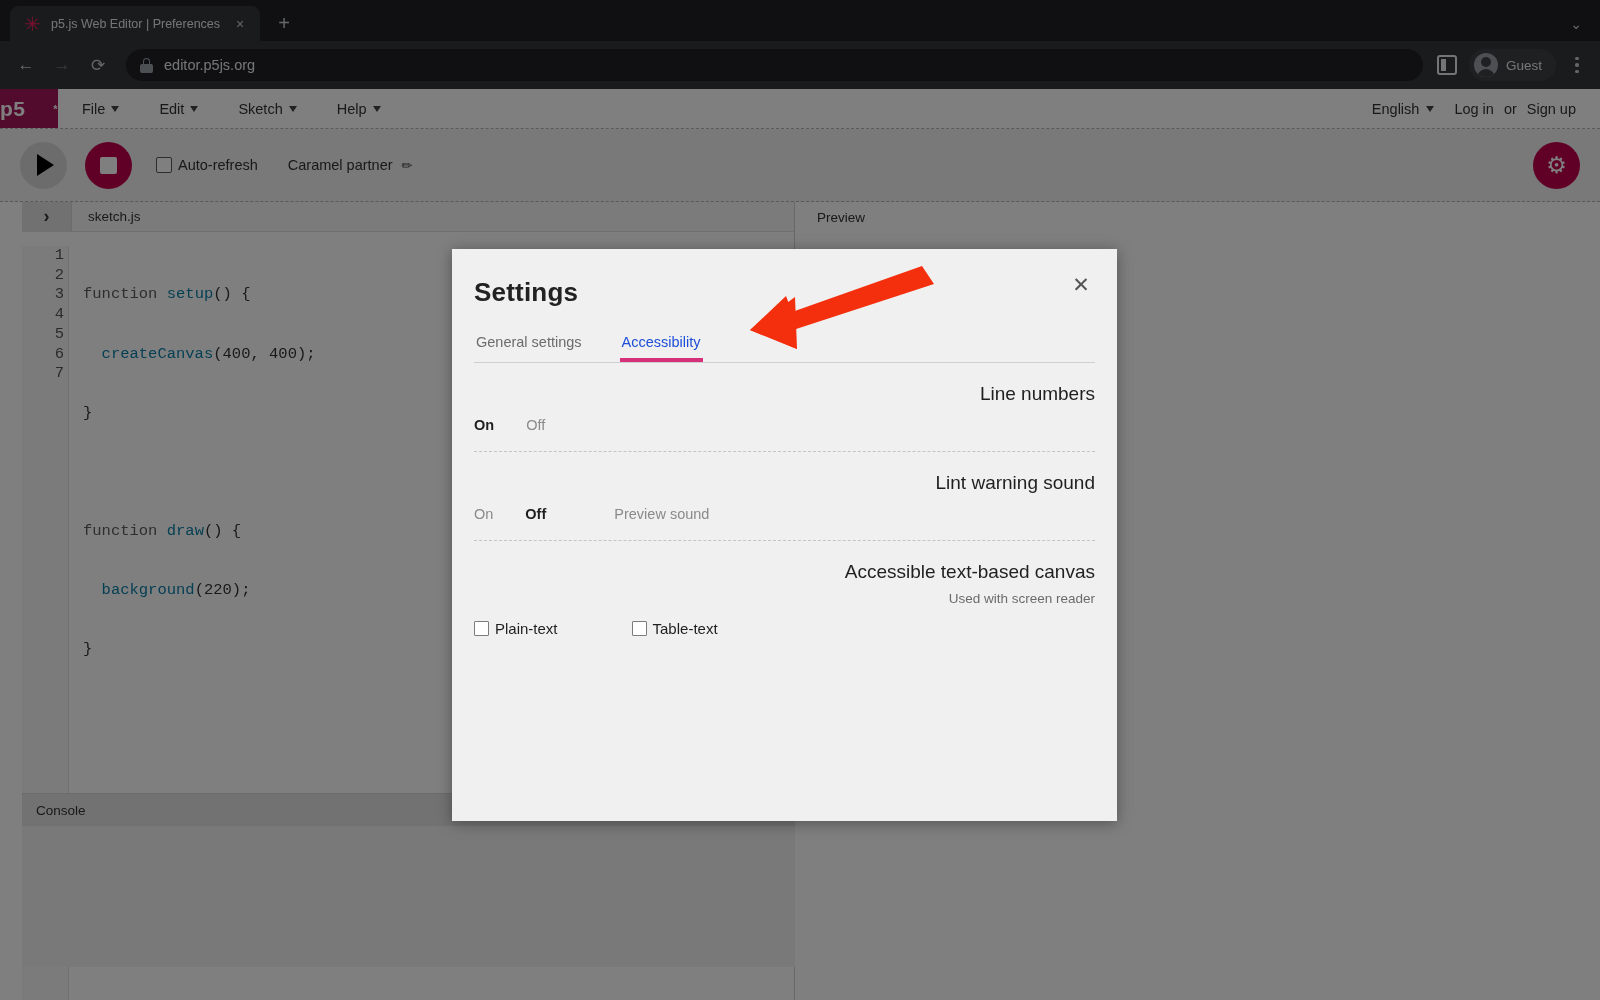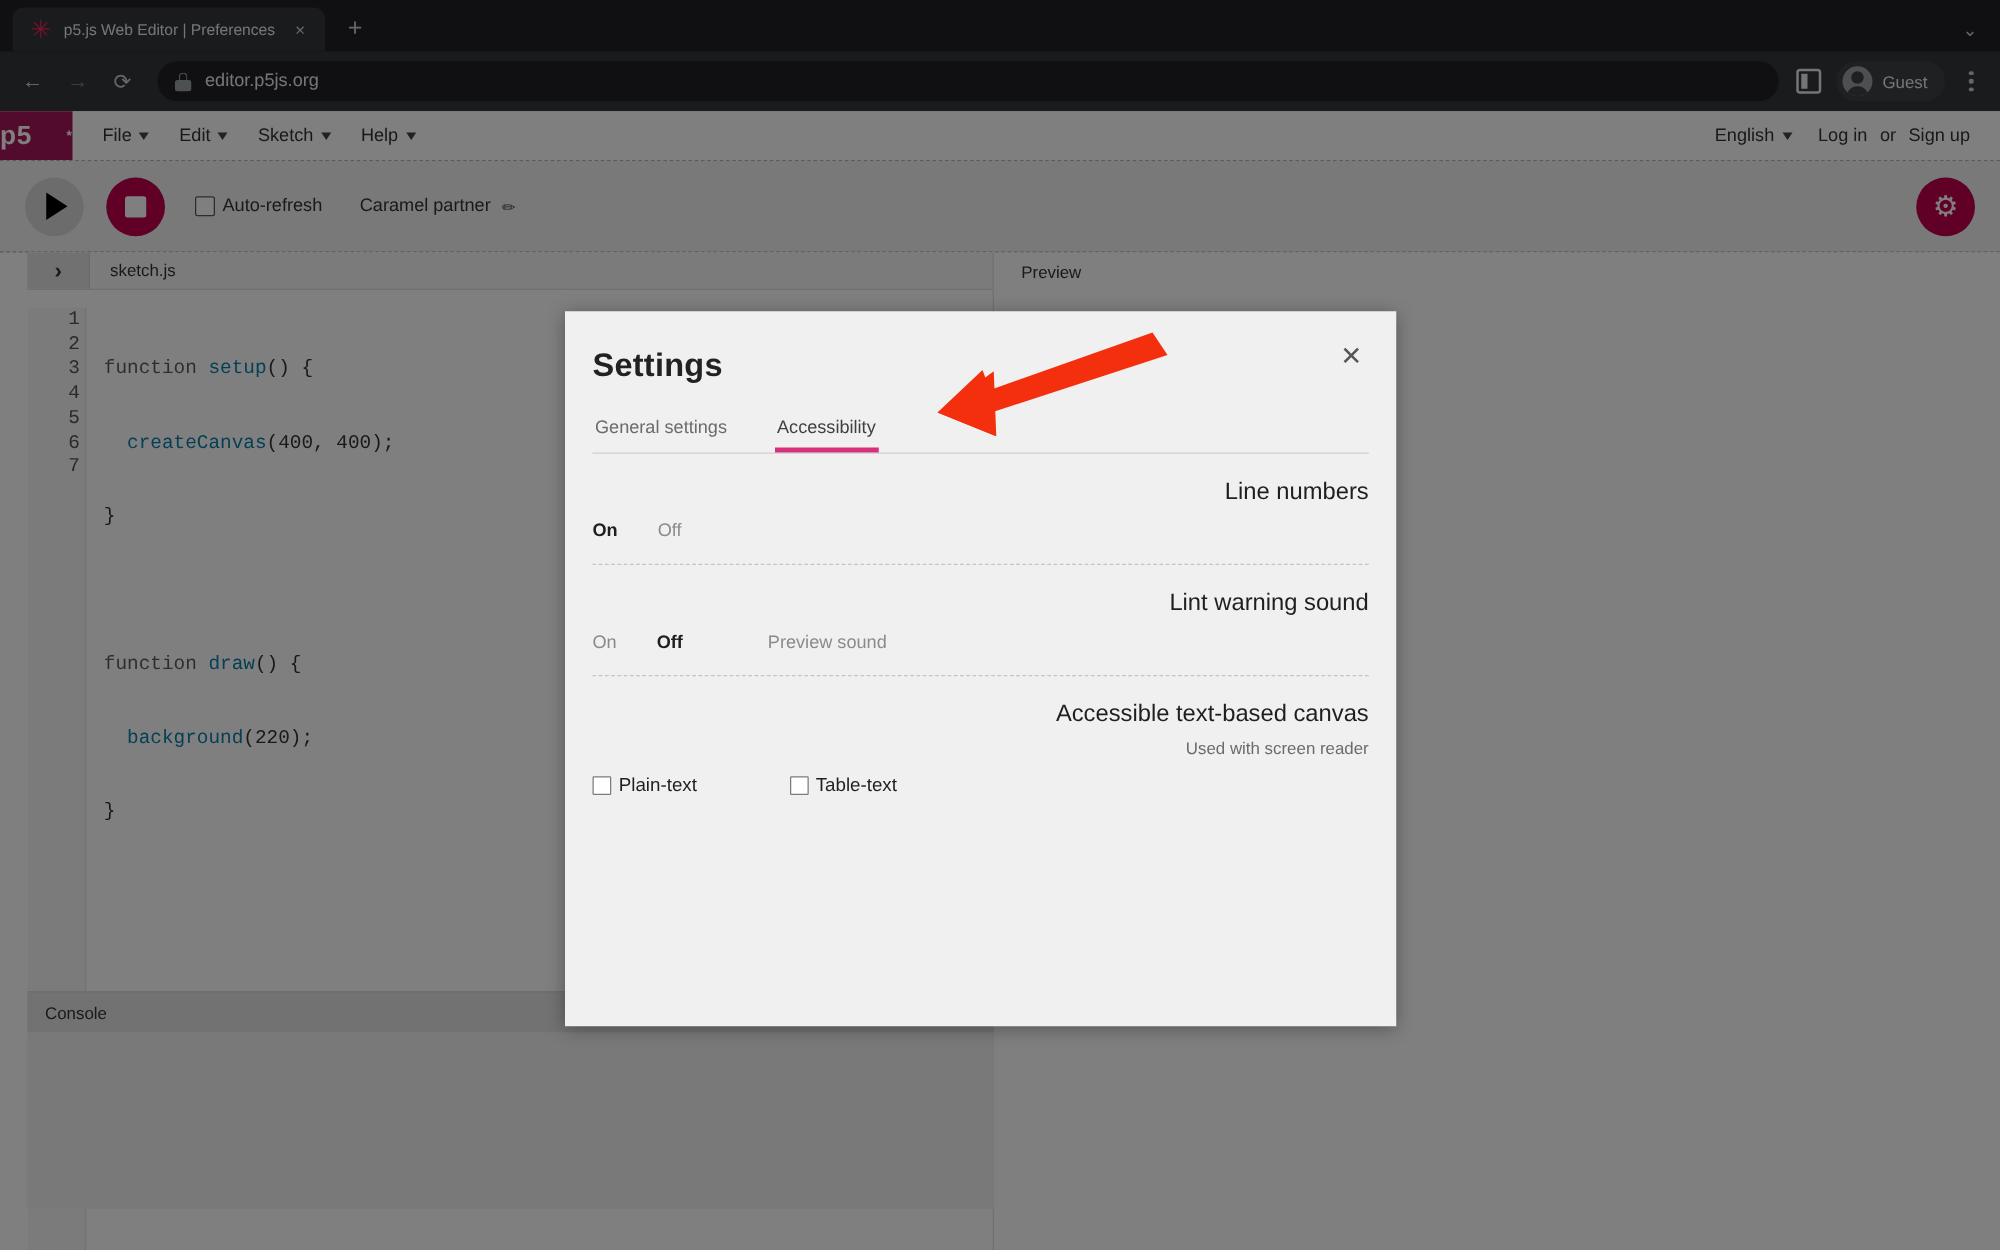--- a/index.html
+++ b/index.html
@@ -165,21 +165,21 @@
   }
   .p5logo {
     width: 58px;
     background: #a6165a;
     color: #ffffff;
     display: flex; align-items: center; justify-content: space-between;
     font-size: 21px; font-weight: bold;
     letter-spacing: 0.5px;
   }
   .p5logo sup { font-size: 11px; vertical-align: super; }
-  .menu { display: flex; align-items: center; padding-left: 12px; gap: 0; }
+  .menu { display: flex; align-items: center; padding-left: 12px; gap: 16px; }
   .menu-item {
     display: flex; align-items: center; gap: 6px;
     padding: 4px 12px;
     font-size: 14.5px;
     color: #333;
   }
   .caret {
     width: 0; height: 0;
     border-left: 4.5px solid transparent;
     border-right: 4.5px solid transparent;
@@ -370,21 +370,21 @@
     border-bottom: 1px solid #cfcfcf;
   }
   .tab-btn {
     font-size: 14.5px;
     color: #6b6b6b;
     padding: 6px 2px 8px 2px;
     margin-right: 36px;
     border-bottom: 4px solid transparent;
   }
   .tab-btn.active {
-    color: #404040;
+    color: #1d4ed8;
     border-bottom-color: #d6307a;
   }
   .setting {
     padding: 20px 0 18px 0;
     border-bottom: 1px dashed #c4c4c4;
     text-align: right;
   }
   .setting:last-of-type { border-bottom: none; }
   .setting-title { font-size: 19px; color: #1f1f1f; font-weight: normal; }
   .setting-sub { font-size: 13.5px; color: #6b6b6b; margin-top: 8px; }

